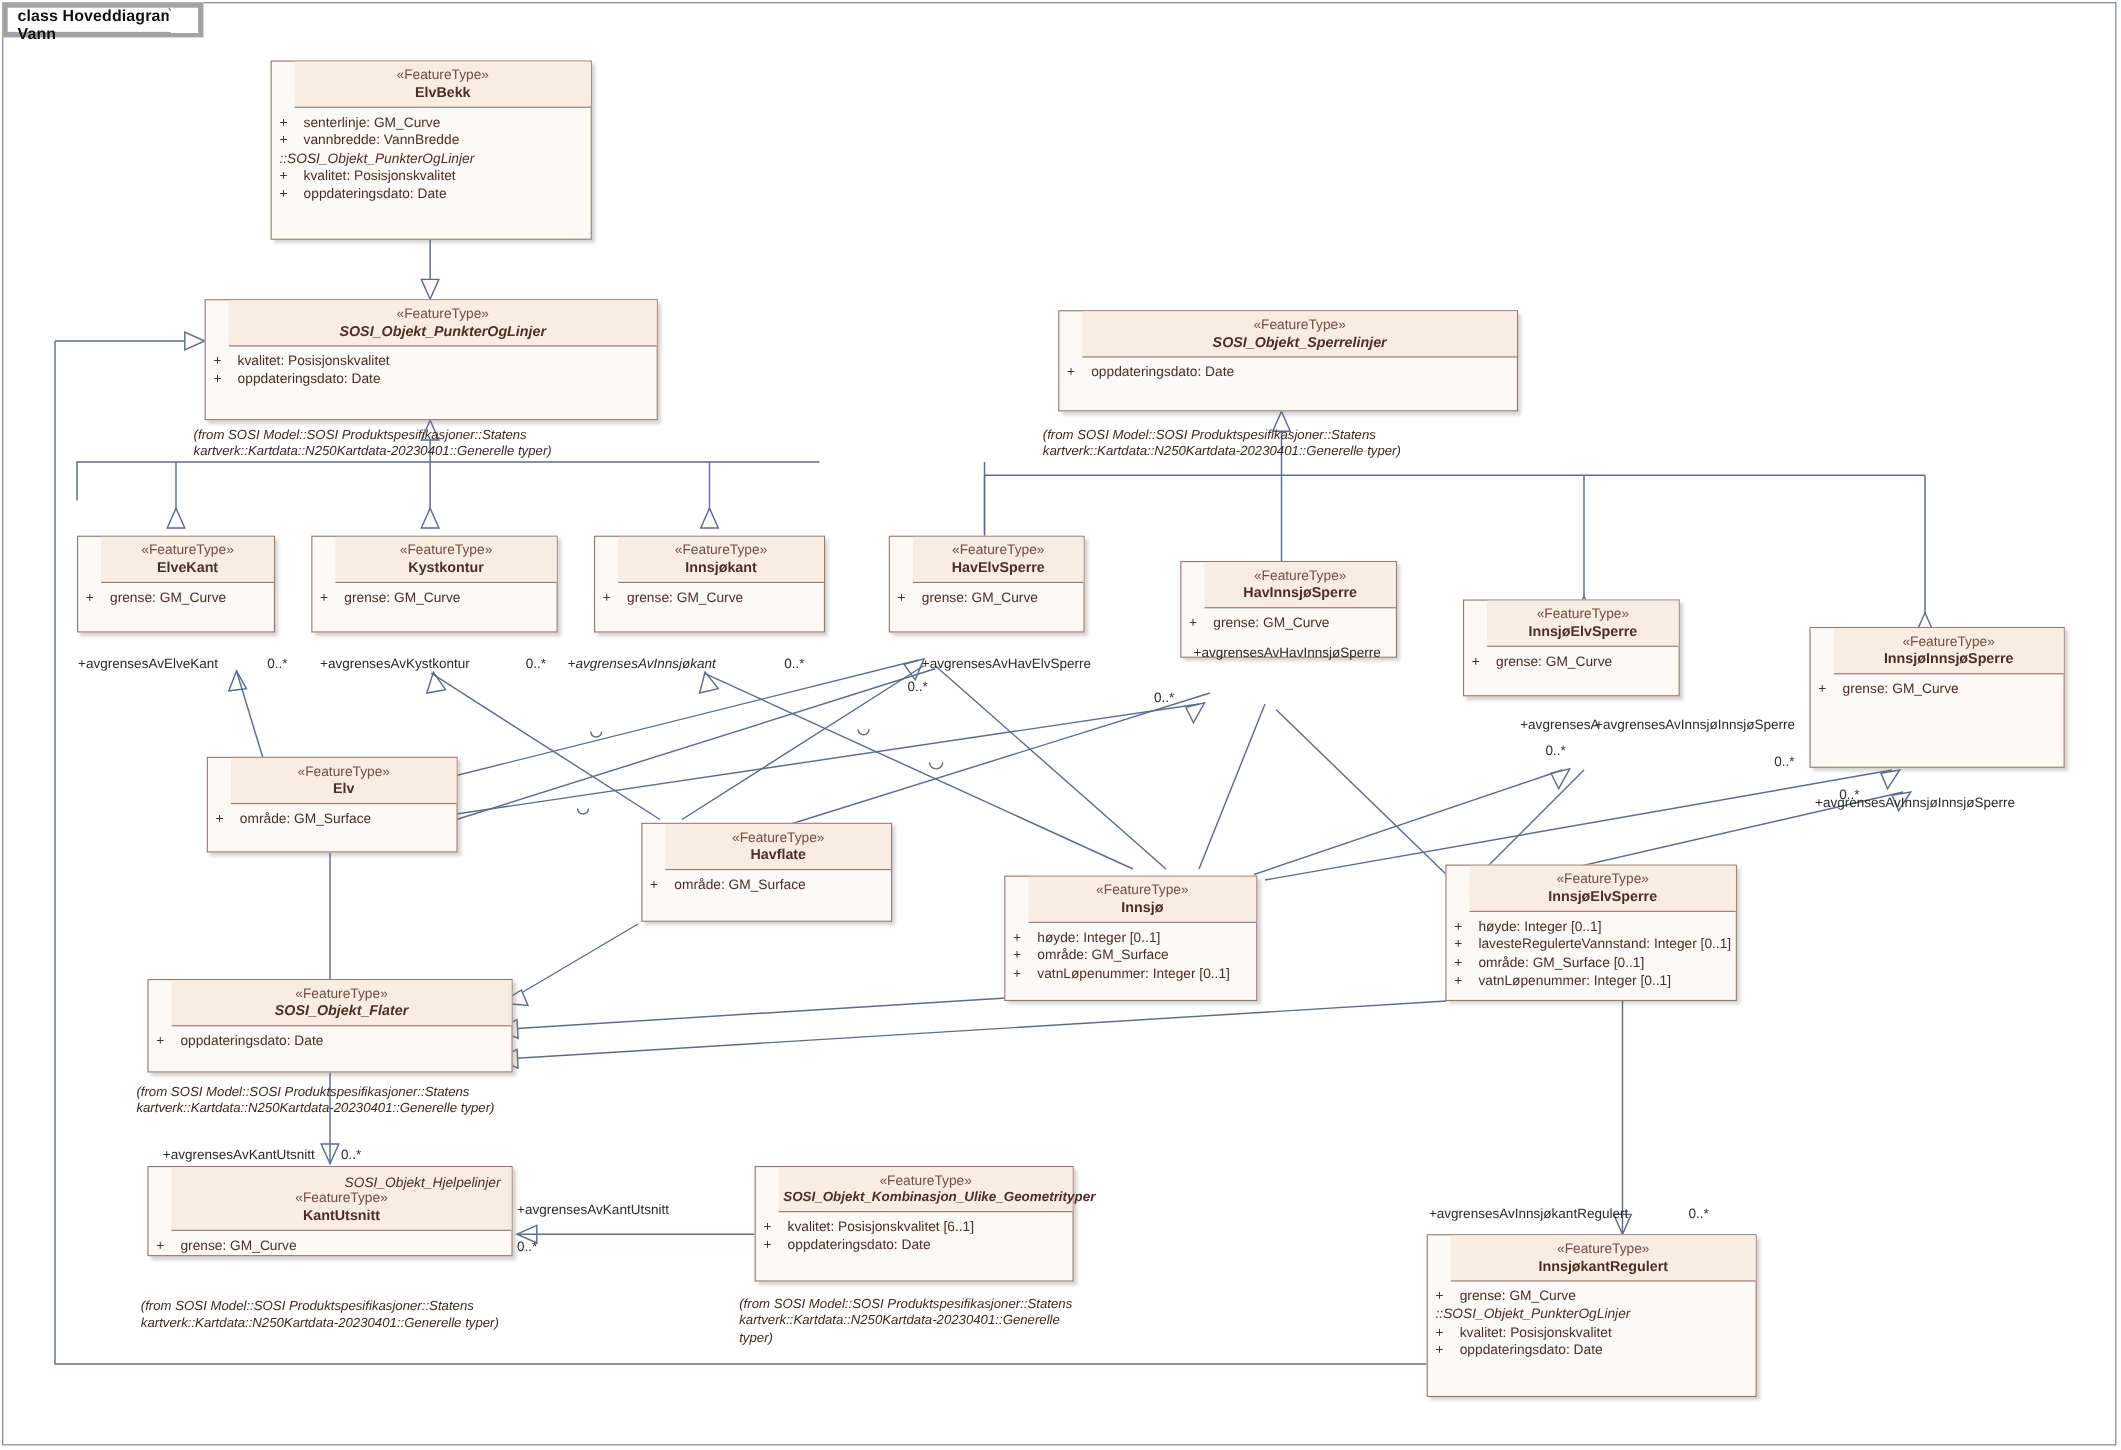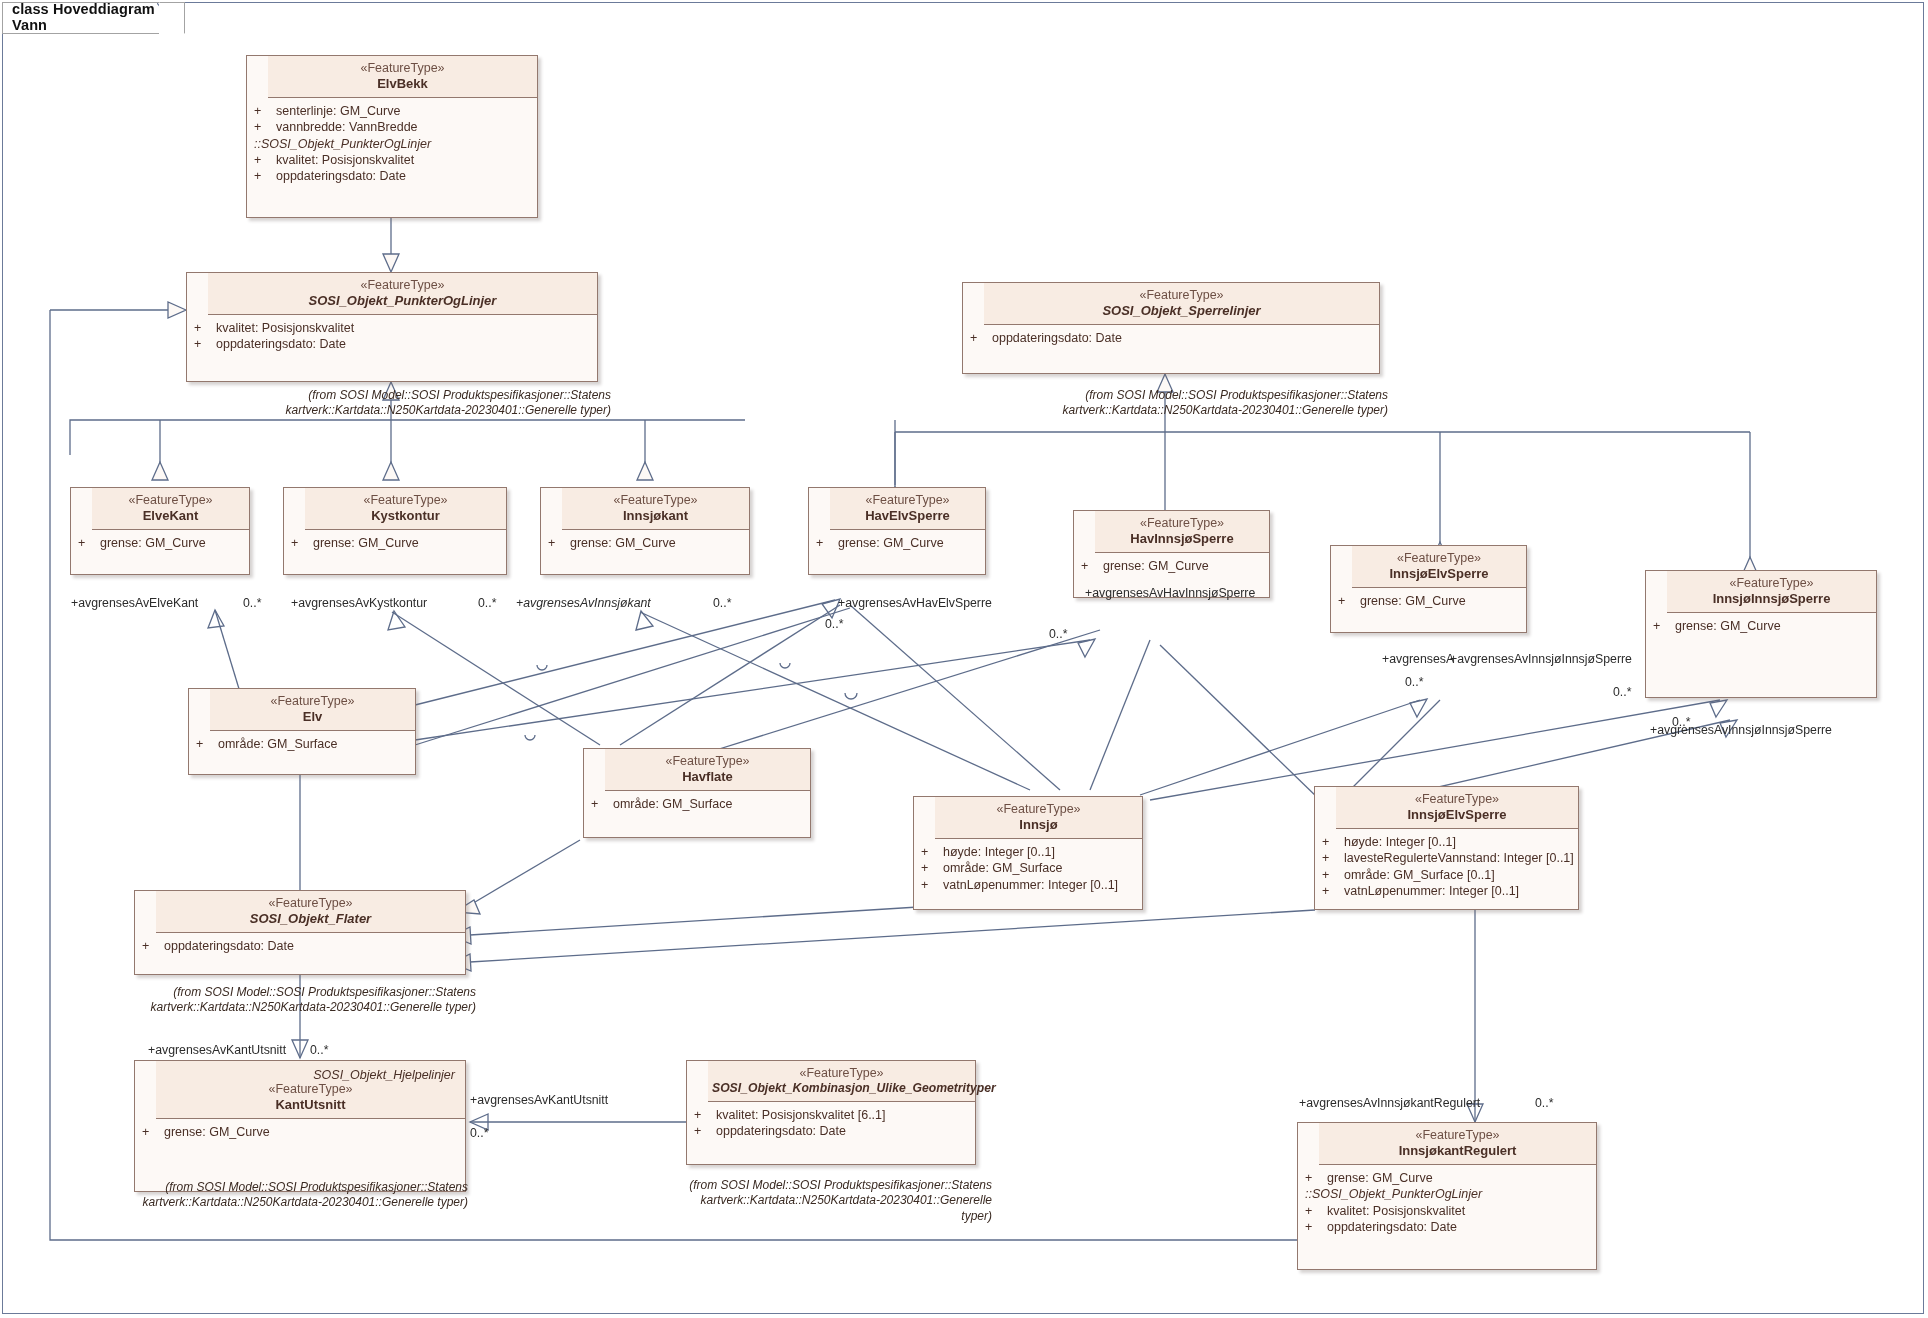--- a/index.html
+++ b/index.html
@@ -1,23 +1,23 @@
 <!DOCTYPE html>
 <html><head>
 <meta charset="utf-8">
 <style>
   html,body{margin:0;padding:0;background:#ffffff;}
   body{font-family:"Liberation Sans", sans-serif;}
   #canvas{position:relative;width:1928px;height:1318px;overflow:hidden;background:#fff;}
 
   
   .frame{position:absolute;border:1px solid #6b7a99;box-sizing:border-box;}
-  .frame-tab{position:absolute;box-sizing:border-box;border:1px solid #a3a3a3;
+  .frame-tab{position:absolute;box-sizing:border-box;border:5px solid #a3a3a3;
     background:#fff;font-size:14.5px;font-weight:bold;color:#111;
-    display:flex;align-items:flex-end;padding-left:9px;letter-spacing:.1px;}
+    display:flex;align-items:flex-start;padding-left:9px;letter-spacing:.1px;}
   .frame-tab:after{content:"";position:absolute;right:-1px;top:-1px;width:26px;height:calc(100% + 2px);
     background:#fff;border-left:none;
     clip-path:polygon(0 0,100% 100%,0 100%);
     border-right:0;}
   .tab-diag{position:absolute;right:0;top:0;width:27px;height:100%;overflow:hidden;}
   .tab-diag svg{display:block;}
 
   
   .cls{position:absolute;box-sizing:border-box;border:1px solid #93786e;
     background:#fdf9f6;box-shadow:3px 3px 3px rgba(120,110,105,.30);}
@@ -29,21 +29,21 @@
   .cls .inherited-hdr{font-size:12.5px;font-style:italic;color:#4a2f26;text-align:right;
     padding:2px 6px 0 0;line-height:1.15;}
   .cls .attrs{padding:5px 4px 5px 7px;}
   .cls .attr{font-size:12.5px;color:#4a2f26;line-height:1.30;white-space:nowrap;
     display:flex;}
   .cls .attr .vis{display:inline-block;width:22px;flex:0 0 22px;}
   .cls .attr.grp{font-style:italic;padding-left:0;display:block;}
 
   
   .fromnote{position:absolute;font-size:12px;font-style:italic;color:#3a2a22;
-    text-align:right;line-height:1.28;}
+    text-align:left;line-height:1.28;}
 
   
   .lbl{position:absolute;font-size:12.3px;color:#2b2b2b;white-space:nowrap;line-height:1;}
 
   svg.links{position:absolute;left:0;top:0;width:1928px;height:1318px;overflow:visible;}
   svg.links path,svg.links line,svg.links polyline{fill:none;stroke:#5d6c8a;stroke-width:1.3;}
   svg.links .hollow{fill:#fdf9f6;stroke:#5d6c8a;stroke-width:1.3;}
   svg.links .openarrow{fill:none;stroke:#5d6c8a;stroke-width:1.3;}
 </style>
 </head>
@@ -375,21 +375,21 @@
     </div>
     <div class="attrs">
       <div class="attr">
           <span class="vis">+</span>
           <span>oppdateringsdato: Date</span>
         </div>
     </div>
   </div>
   <div class="fromnote" style="left:124px;top:985px;width:352px;">(from SOSI Model::SOSI Produktspesifikasjoner::Statens kartverk::Kartdata::N250Kartdata-20230401::Generelle typer)</div>
 
-  <div class="cls" style="left:134px;top:1060px;width:332px;height:132px;">
+  <div class="cls" style="left:134px;top:1060px;width:332px;height:82px;">
     <div class="hdr">
       <div class="inherited-hdr">SOSI_Objekt_Hjelpelinjer</div>
       <div class="stereo">«FeatureType»</div>
       <div class="cname">KantUtsnitt</div>
     </div>
     <div class="attrs">
       <div class="attr">
           <span class="vis">+</span>
           <span>grense: GM_Curve</span>
         </div>

